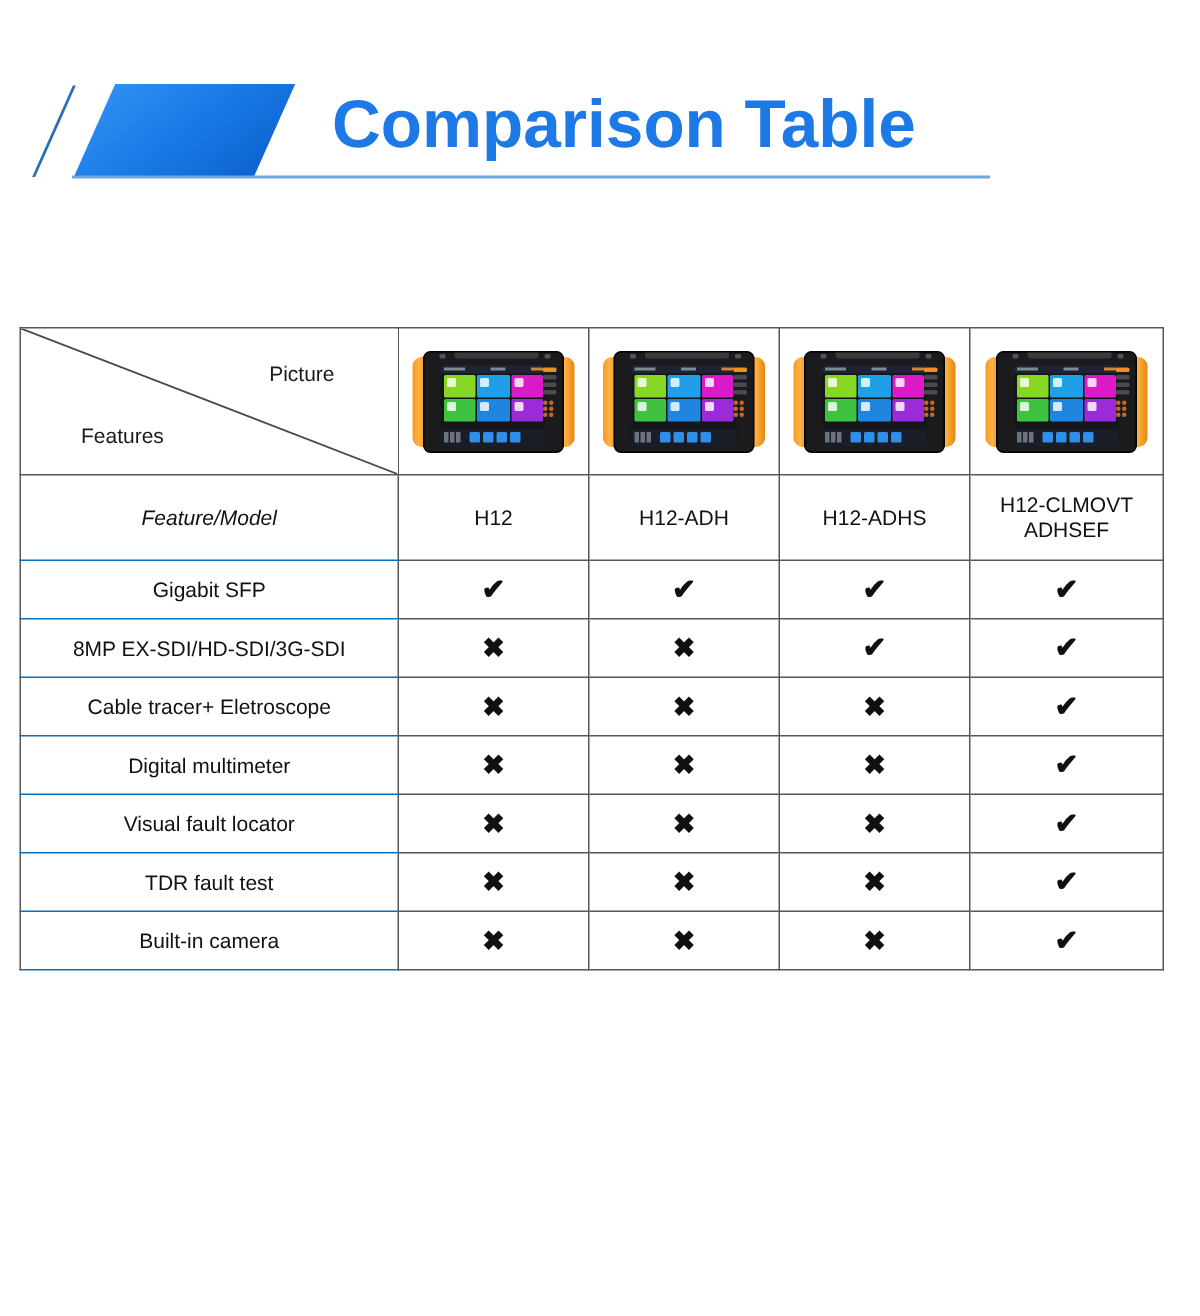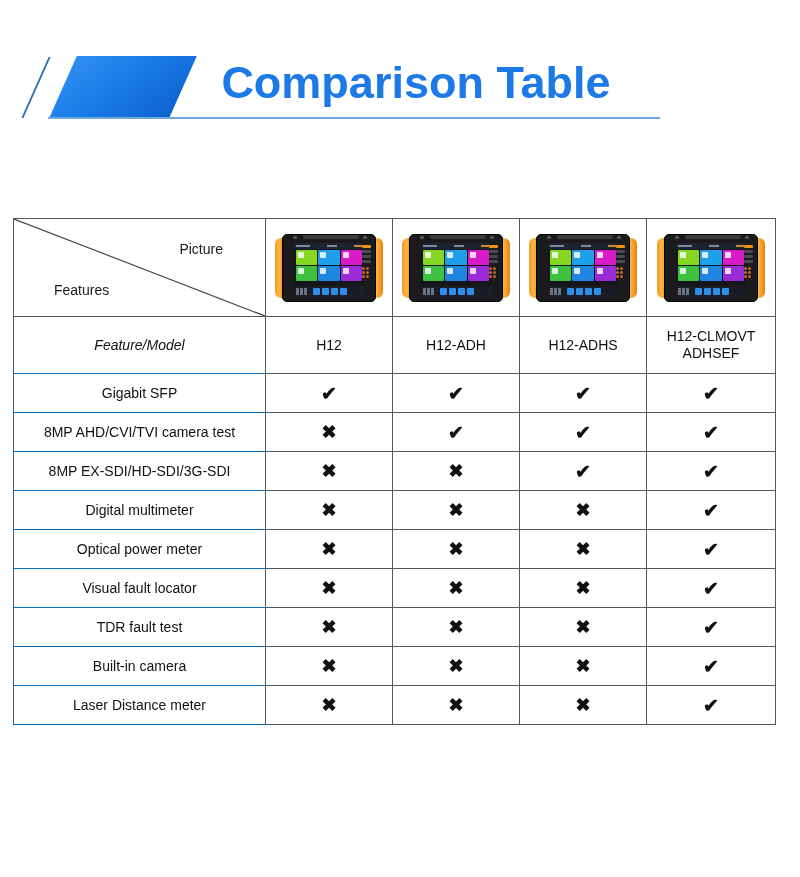--- a/index.html
+++ b/index.html
@@ -557,69 +557,55 @@
     </tr>
 
     <tr>
       <td class="label-cell">Gigabit SFP</td>
       <td class="mark-cell"><span class="mark">✔</span></td>
       <td class="mark-cell"><span class="mark">✔</span></td>
       <td class="mark-cell"><span class="mark">✔</span></td>
       <td class="mark-cell"><span class="mark">✔</span></td>
     </tr>
     <tr>
-      <td class="label-cell">8MP AHD/CVI/TVI camera test</td>
-      <td class="mark-cell"><span class="mark cross">✖</span></td>
-      <td class="mark-cell"><span class="mark">✔</span></td>
-      <td class="mark-cell"><span class="mark">✔</span></td>
-      <td class="mark-cell"><span class="mark">✔</span></td>
-    </tr>
-    <tr>
       <td class="label-cell">8MP EX-SDI/HD-SDI/3G-SDI</td>
       <td class="mark-cell"><span class="mark cross">✖</span></td>
       <td class="mark-cell"><span class="mark cross">✖</span></td>
       <td class="mark-cell"><span class="mark">✔</span></td>
       <td class="mark-cell"><span class="mark">✔</span></td>
     </tr>
     <tr>
+      <td class="label-cell">Cable tracer+ Eletroscope</td>
+      <td class="mark-cell"><span class="mark cross">✖</span></td>
+      <td class="mark-cell"><span class="mark cross">✖</span></td>
+      <td class="mark-cell"><span class="mark cross">✖</span></td>
+      <td class="mark-cell"><span class="mark">✔</span></td>
+    </tr>
+    <tr>
       <td class="label-cell">Digital multimeter</td>
       <td class="mark-cell"><span class="mark cross">✖</span></td>
       <td class="mark-cell"><span class="mark cross">✖</span></td>
       <td class="mark-cell"><span class="mark cross">✖</span></td>
       <td class="mark-cell"><span class="mark">✔</span></td>
     </tr>
     <tr>
-      <td class="label-cell">Optical power meter</td>
-      <td class="mark-cell"><span class="mark cross">✖</span></td>
-      <td class="mark-cell"><span class="mark cross">✖</span></td>
-      <td class="mark-cell"><span class="mark cross">✖</span></td>
-      <td class="mark-cell"><span class="mark">✔</span></td>
-    </tr>
-    <tr>
       <td class="label-cell">Visual fault locator</td>
       <td class="mark-cell"><span class="mark cross">✖</span></td>
       <td class="mark-cell"><span class="mark cross">✖</span></td>
       <td class="mark-cell"><span class="mark cross">✖</span></td>
       <td class="mark-cell"><span class="mark">✔</span></td>
     </tr>
     <tr>
       <td class="label-cell">TDR fault test</td>
       <td class="mark-cell"><span class="mark cross">✖</span></td>
       <td class="mark-cell"><span class="mark cross">✖</span></td>
       <td class="mark-cell"><span class="mark cross">✖</span></td>
       <td class="mark-cell"><span class="mark">✔</span></td>
     </tr>
     <tr>
       <td class="label-cell">Built-in camera</td>
-      <td class="mark-cell"><span class="mark cross">✖</span></td>
-      <td class="mark-cell"><span class="mark cross">✖</span></td>
-      <td class="mark-cell"><span class="mark cross">✖</span></td>
-      <td class="mark-cell"><span class="mark">✔</span></td>
-    </tr>
-    <tr>
-      <td class="label-cell">Laser Distance meter</td>
       <td class="mark-cell"><span class="mark cross">✖</span></td>
       <td class="mark-cell"><span class="mark cross">✖</span></td>
       <td class="mark-cell"><span class="mark cross">✖</span></td>
       <td class="mark-cell"><span class="mark">✔</span></td>
     </tr>
   </tbody>
 </table>
 
 </body></html>

